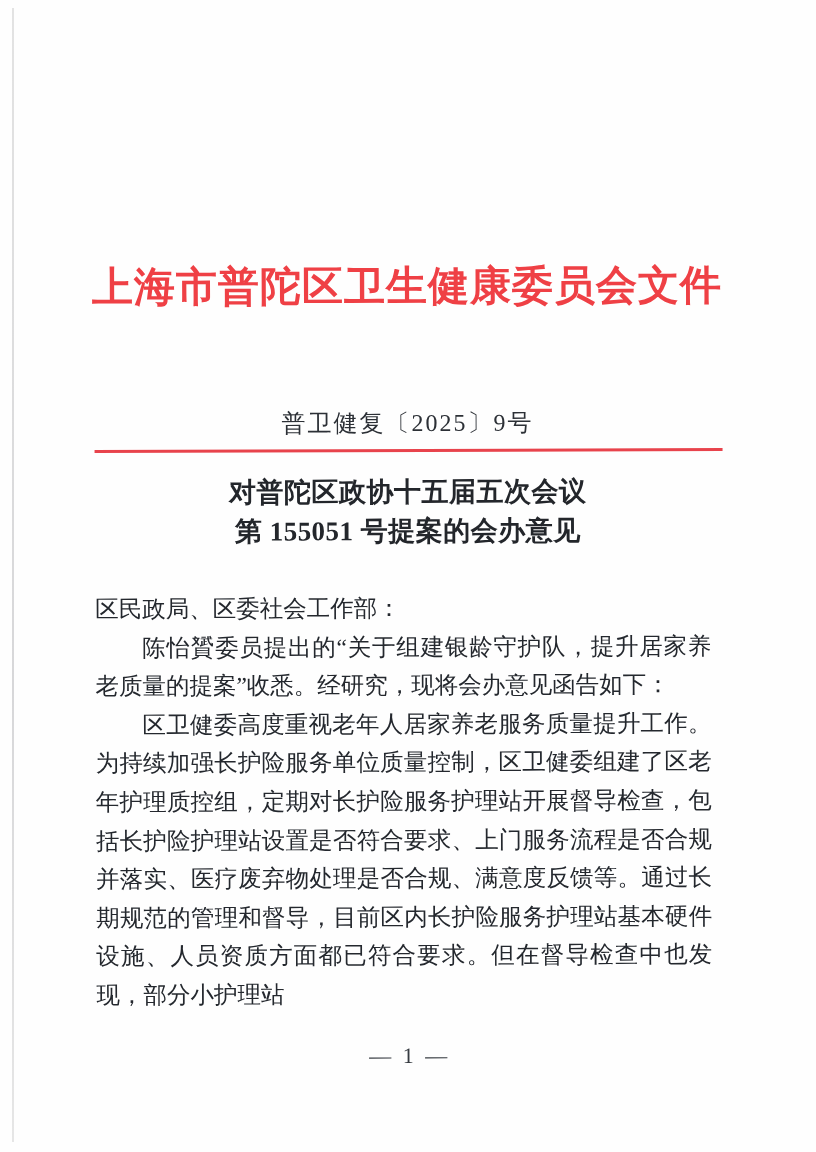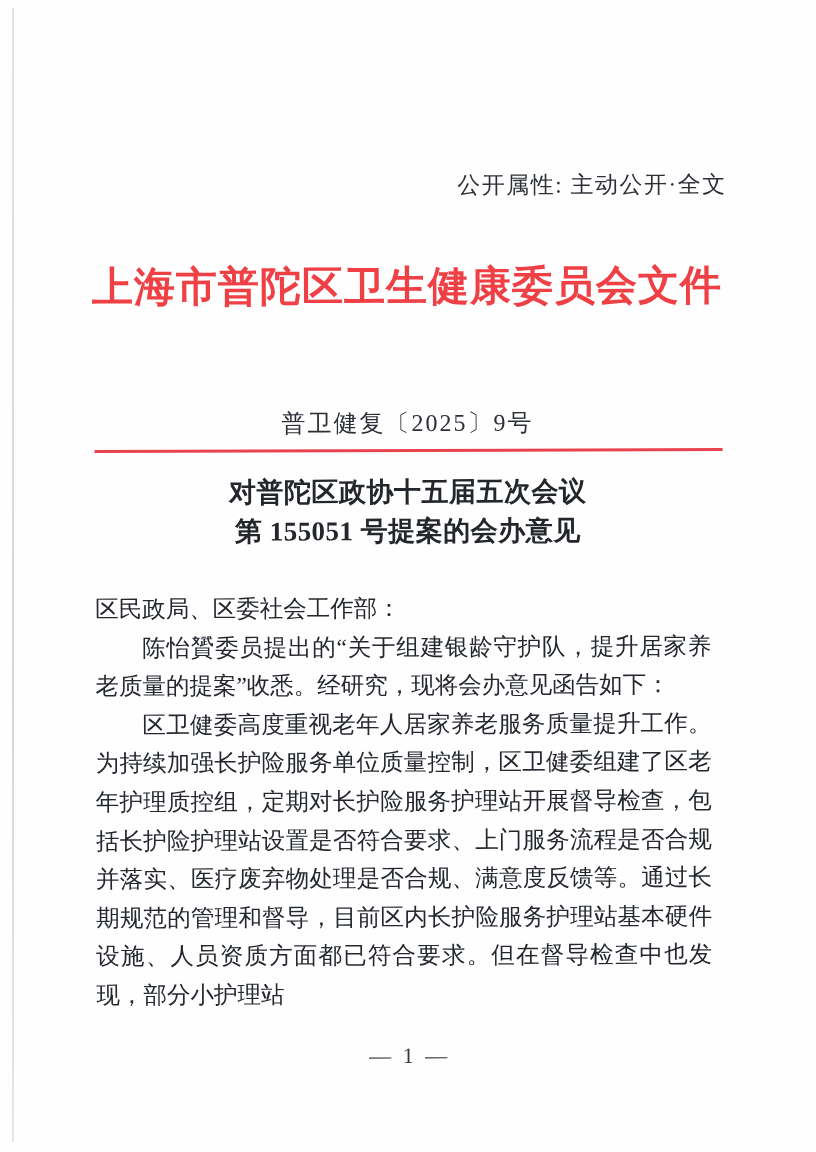--- a/index.html
+++ b/index.html
@@ -106,21 +106,20 @@
     color: #363b41;
   }
 </style>
 </head>
 <body>
 
 <div class="page">
   <div class="scan-edge-line"></div>
   <div class="tilt">
 
-    <div class="publicity">公开属性: 主动公开·全文</div>
 
     <div class="agency-title" style="color: rgb(239, 64, 69);">上海市普陀区卫生健康委员会文件</div>
 
     <div class="doc-number">普卫健复〔2025〕9号</div>
 
     <div class="red-rule" style="background: rgb(232, 67, 76);"></div>
 
     <div class="main-title">
       <div>对普陀区政协十五届五次会议</div>
       <div>第 155051 号提案的会办意见</div>

